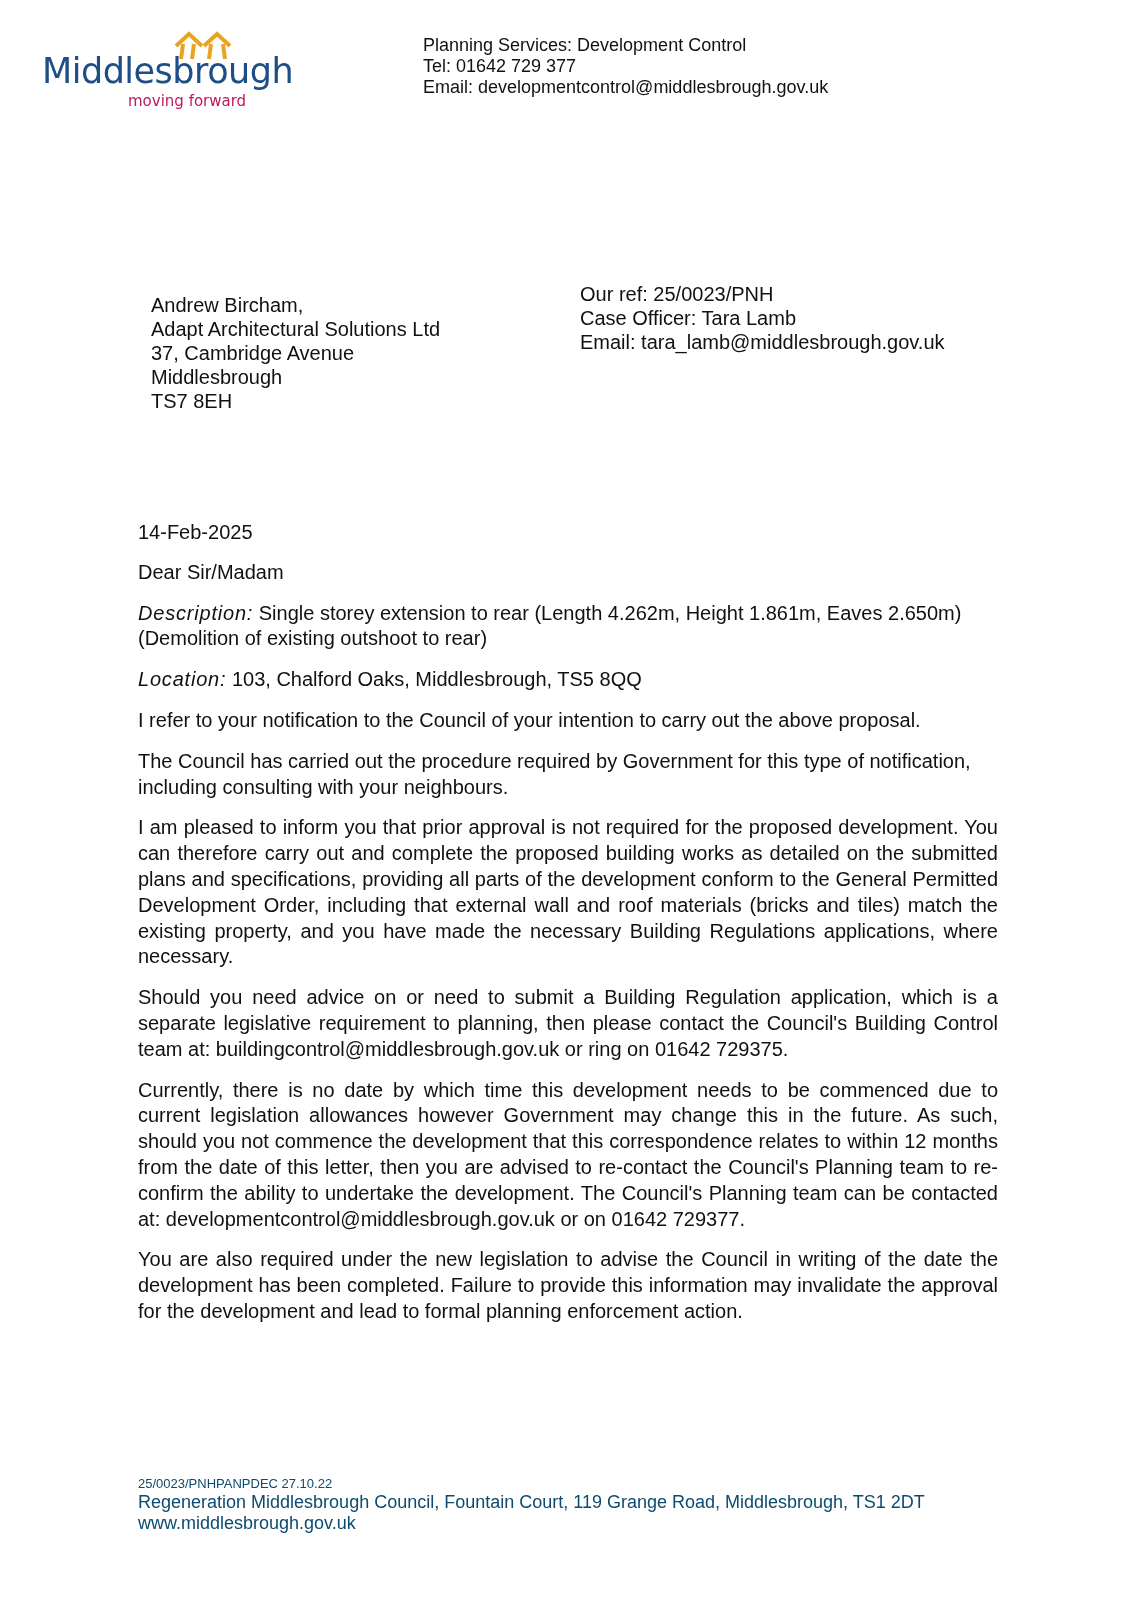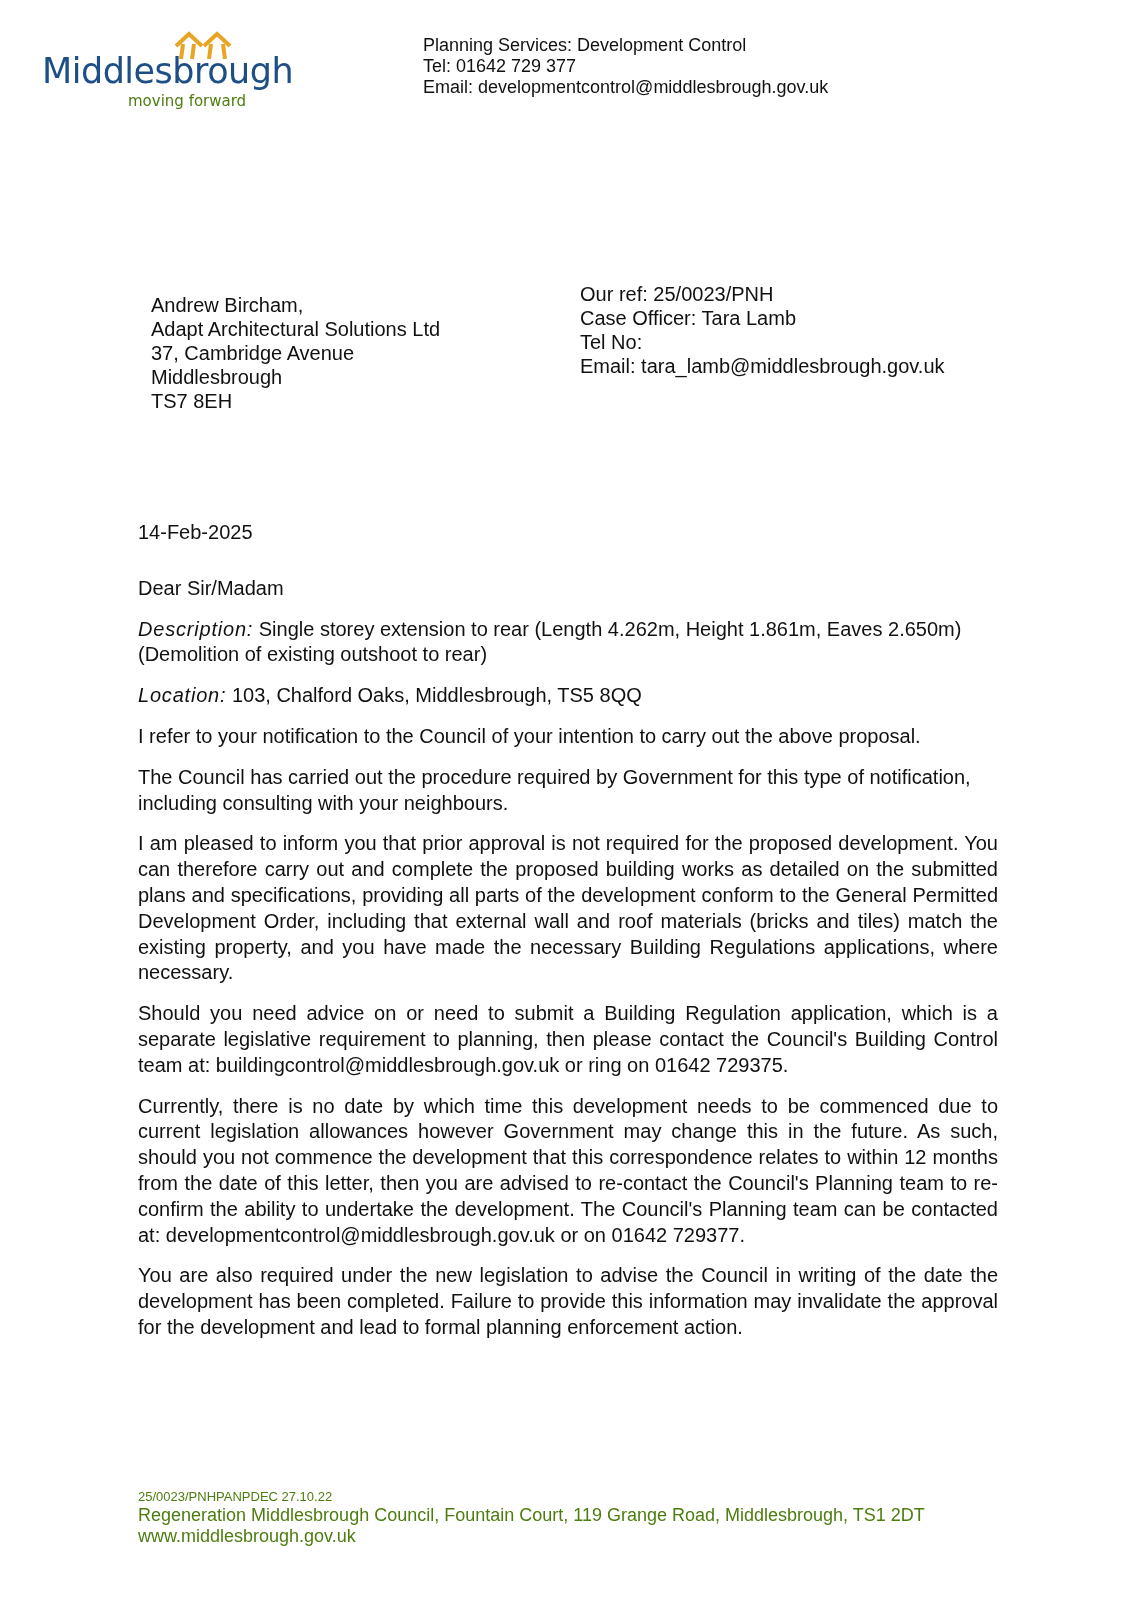--- a/index.html
+++ b/index.html
@@ -8,45 +8,45 @@
       font-family: "Liberation Sans", sans-serif; color: #111111;
     }
     .logo { position: absolute; left: 40px; top: 28px; width: 260px; height: 90px; }
     .logo .word {
       position: absolute; left: 2px; top: 26px;
       font-family: "DejaVu Sans", sans-serif; font-size: 35px; letter-spacing: -0.5px;
       color: #1d4f86; line-height: 1;
     }
     .logo .tag {
       position: absolute; left: 88px; top: 66px;
-      font-family: "DejaVu Sans", sans-serif; font-size: 15px; color: #4d7c0f; line-height: 1;
+      font-family: "DejaVu Sans", sans-serif; font-size: 15px; color: #be185d; line-height: 1;
     }
     .logo svg { position: absolute; left: 134px; top: 2px; }
     .dept {
       position: absolute; left: 423px; top: 35px; font-size: 18px; line-height: 21px; color: #111;
     }
     .dept div { white-space: nowrap; }
     .addressee {
       position: absolute; left: 151px; top: 282px; font-size: 20px; line-height: 24px; margin-top: 11px;
     }
     .refblock {
       position: absolute; left: 580px; top: 282px; font-size: 20px; line-height: 24px;
     }
     .addressee div, .refblock div { white-space: nowrap; }
     .letter {
       position: absolute; left: 138px; top: 520px; width: 860px;
       font-size: 20px; line-height: 25.8px; color: #111;
     }
     .letter p { margin: 0 0 15px 0; text-align: justify; }
     .letter p.left { text-align: left; }
-    .letter .date { margin-bottom: 30px; }
+    .letter .date { margin-bottom: 14px; }
     .letter .salutation { margin-bottom: 15px; }
     .label { letter-spacing: 0.8px; font-style: italic; }
     .footer {
-      position: absolute; left: 138px; top: 1476px; color: #4d7c0f; margin-top: 13px;
+      position: absolute; left: 138px; top: 1476px; color: #0c4a6e;
     }
     .footer .code { font-size: 13px; line-height: 16px; }
     .footer .addr { font-size: 18px; line-height: 21px; white-space: nowrap; }
     .footer .web { font-size: 18px; line-height: 21px; }
   </style>
 </head>
 <body>
 
 <div class="logo">
   <svg width="60" height="30" viewBox="0 0 60 30">
@@ -73,21 +73,20 @@
   <div>Andrew  Bircham,</div>
   <div>Adapt Architectural Solutions Ltd</div>
   <div>37, Cambridge Avenue</div>
   <div>Middlesbrough</div>
   <div>TS7 8EH</div>
 </div>
 
 <div class="refblock">
   <div>Our ref: 25/0023/PNH</div>
   <div>Case Officer: Tara Lamb</div>
-  <div>Tel No:</div>
   <div>Email: tara_lamb@middlesbrough.gov.uk</div>
 </div>
 
 <div class="letter">
   <p class="left date">14-Feb-2025</p>
   <p class="left salutation">Dear Sir/Madam</p>
   <p class="left"><span class="label">Description:</span><span> Single storey extension to rear (Length 4.262m, Height 1.861m, Eaves 2.650m) (Demolition of existing outshoot to rear)</span></p>
   <p class="left"><span class="label">Location:</span><span> 103, Chalford Oaks, Middlesbrough, TS5 8QQ</span></p>
   <p class="left">I refer to your notification to the Council of your intention to carry out the above proposal.</p>
   <p class="left">The Council has carried out the procedure required by Government for this type of notification, including consulting with your neighbours.</p>

